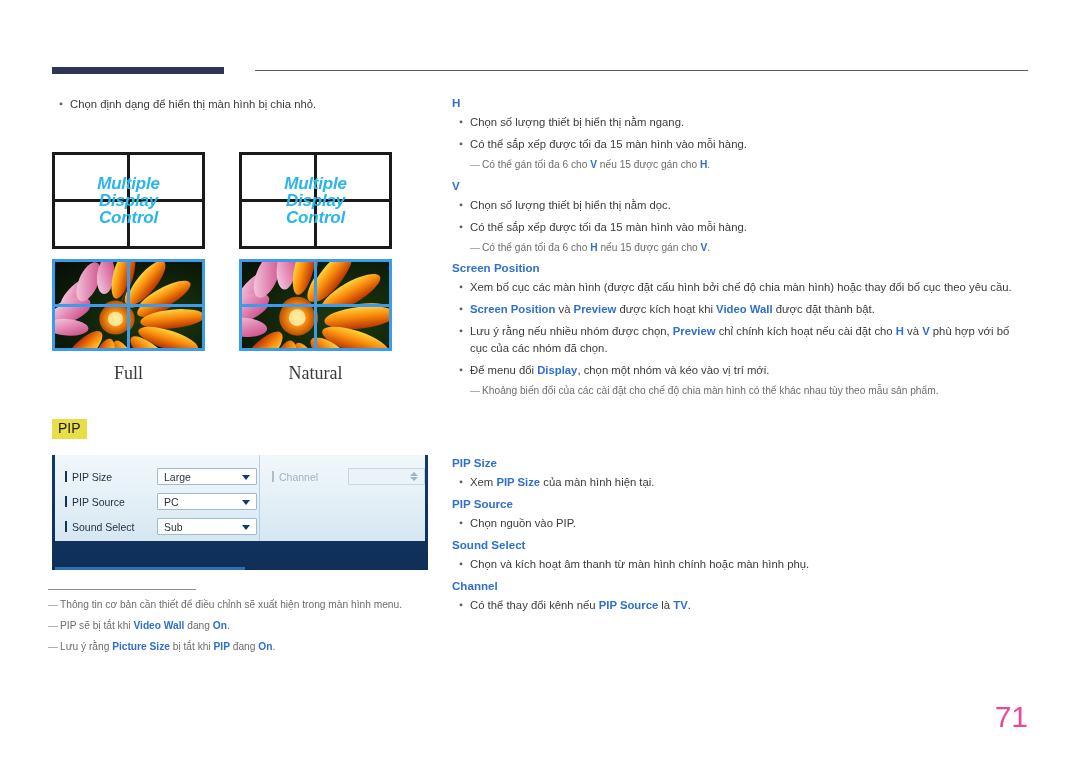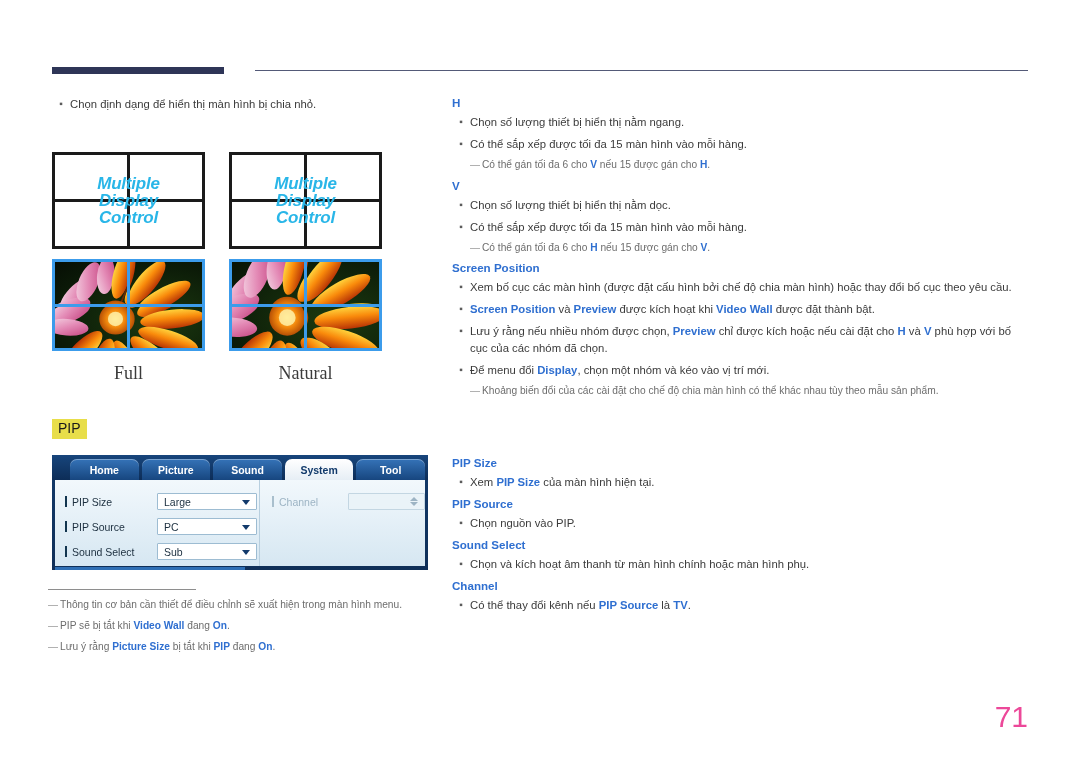--- a/index.html
+++ b/index.html
@@ -97,21 +97,21 @@
   }
   h3.blue-head.first { margin-top: 0; }
 
   
   .fig-wrap {
     position: absolute;
     left: 52px;
     top: 152px;
     width: 380px;
   }
-  .fig-row { display: flex; gap: 24px; }
+  .fig-row { display: flex; gap: 34px; }
   .fig-col { width: 153px; }
 
   .txt-wall {
     position: relative;
     width: 153px;
     height: 97px;
     border: 3px solid #1a1a1a;
     background: #ffffff;
     box-sizing: border-box;
   }
@@ -672,27 +672,20 @@
 
       <div class="fig-caption">Natural</div>
     </div>
 
   </div>
 </div>
 
 <div class="pip-badge">PIP</div>
 
 <div class="osd">
-  <div class="osd-tabs" id="osd-tabs">
-      <div class="osd-tab">Home</div>
-      <div class="osd-tab">Picture</div>
-      <div class="osd-tab">Sound</div>
-      <div class="osd-tab active">System</div>
-      <div class="osd-tab">Tool</div>
-    </div>
   <div class="osd-body">
     <div class="osd-pane left" id="osd-rows-left">
         <div class="osd-row">
           <div class="osd-label">
             <span class="tick"></span>
             <span>PIP Size</span>
           </div>
           <div class="osd-select">
             <span>Large</span>
             <span class="caret"></span>
@@ -782,21 +775,21 @@
     <div class="bullet">
       <span class="dot">▪</span>
       <span class="btxt"><span>Xem bố cục các màn hình (được đặt cấu hình bởi chế độ chia màn hình) hoặc thay đổi bố cục theo yêu cầu.</span></span>
     </div>
     <div class="bullet">
       <span class="dot">▪</span>
       <span class="btxt"><span class="kw">Screen Position</span><span> và </span><span class="kw">Preview</span><span> được kích hoạt khi </span><span class="kw">Video Wall</span><span> được đặt thành bật.</span></span>
     </div>
     <div class="bullet">
       <span class="dot">▪</span>
-      <span class="btxt"><span>Lưu ý rằng nếu nhiều nhóm được chọn, </span><span class="kw">Preview</span><span> chỉ được kích hoặc nếu cài đặt cho </span><span class="kw">H</span><span> và </span><span class="kw">V</span><span> phù hợp với bố cục của các nhóm đã chọn.</span></span>
+      <span class="btxt"><span>Lưu ý rằng nếu nhiều nhóm được chọn, </span><span class="kw">Preview</span><span> chỉ chính kích hoạt nếu cài đặt cho </span><span class="kw">H</span><span> và </span><span class="kw">V</span><span> phù hợp với bố cục của các nhóm đã chọn.</span></span>
     </div>
     <div class="bullet">
       <span class="dot">▪</span>
       <span class="btxt"><span>Để menu đổi </span><span class="kw">Display</span><span>, chọn một nhóm và kéo vào vị trí mới.</span></span>
     </div>
     <div class="note">
       <span class="dash">―</span>
       <span class="ntxt"><span>Khoảng biến đổi của các cài đặt cho chế độ chia màn hình có thể khác nhau tùy theo mẫu sản phẩm.</span></span>
     </div>
   </div>

